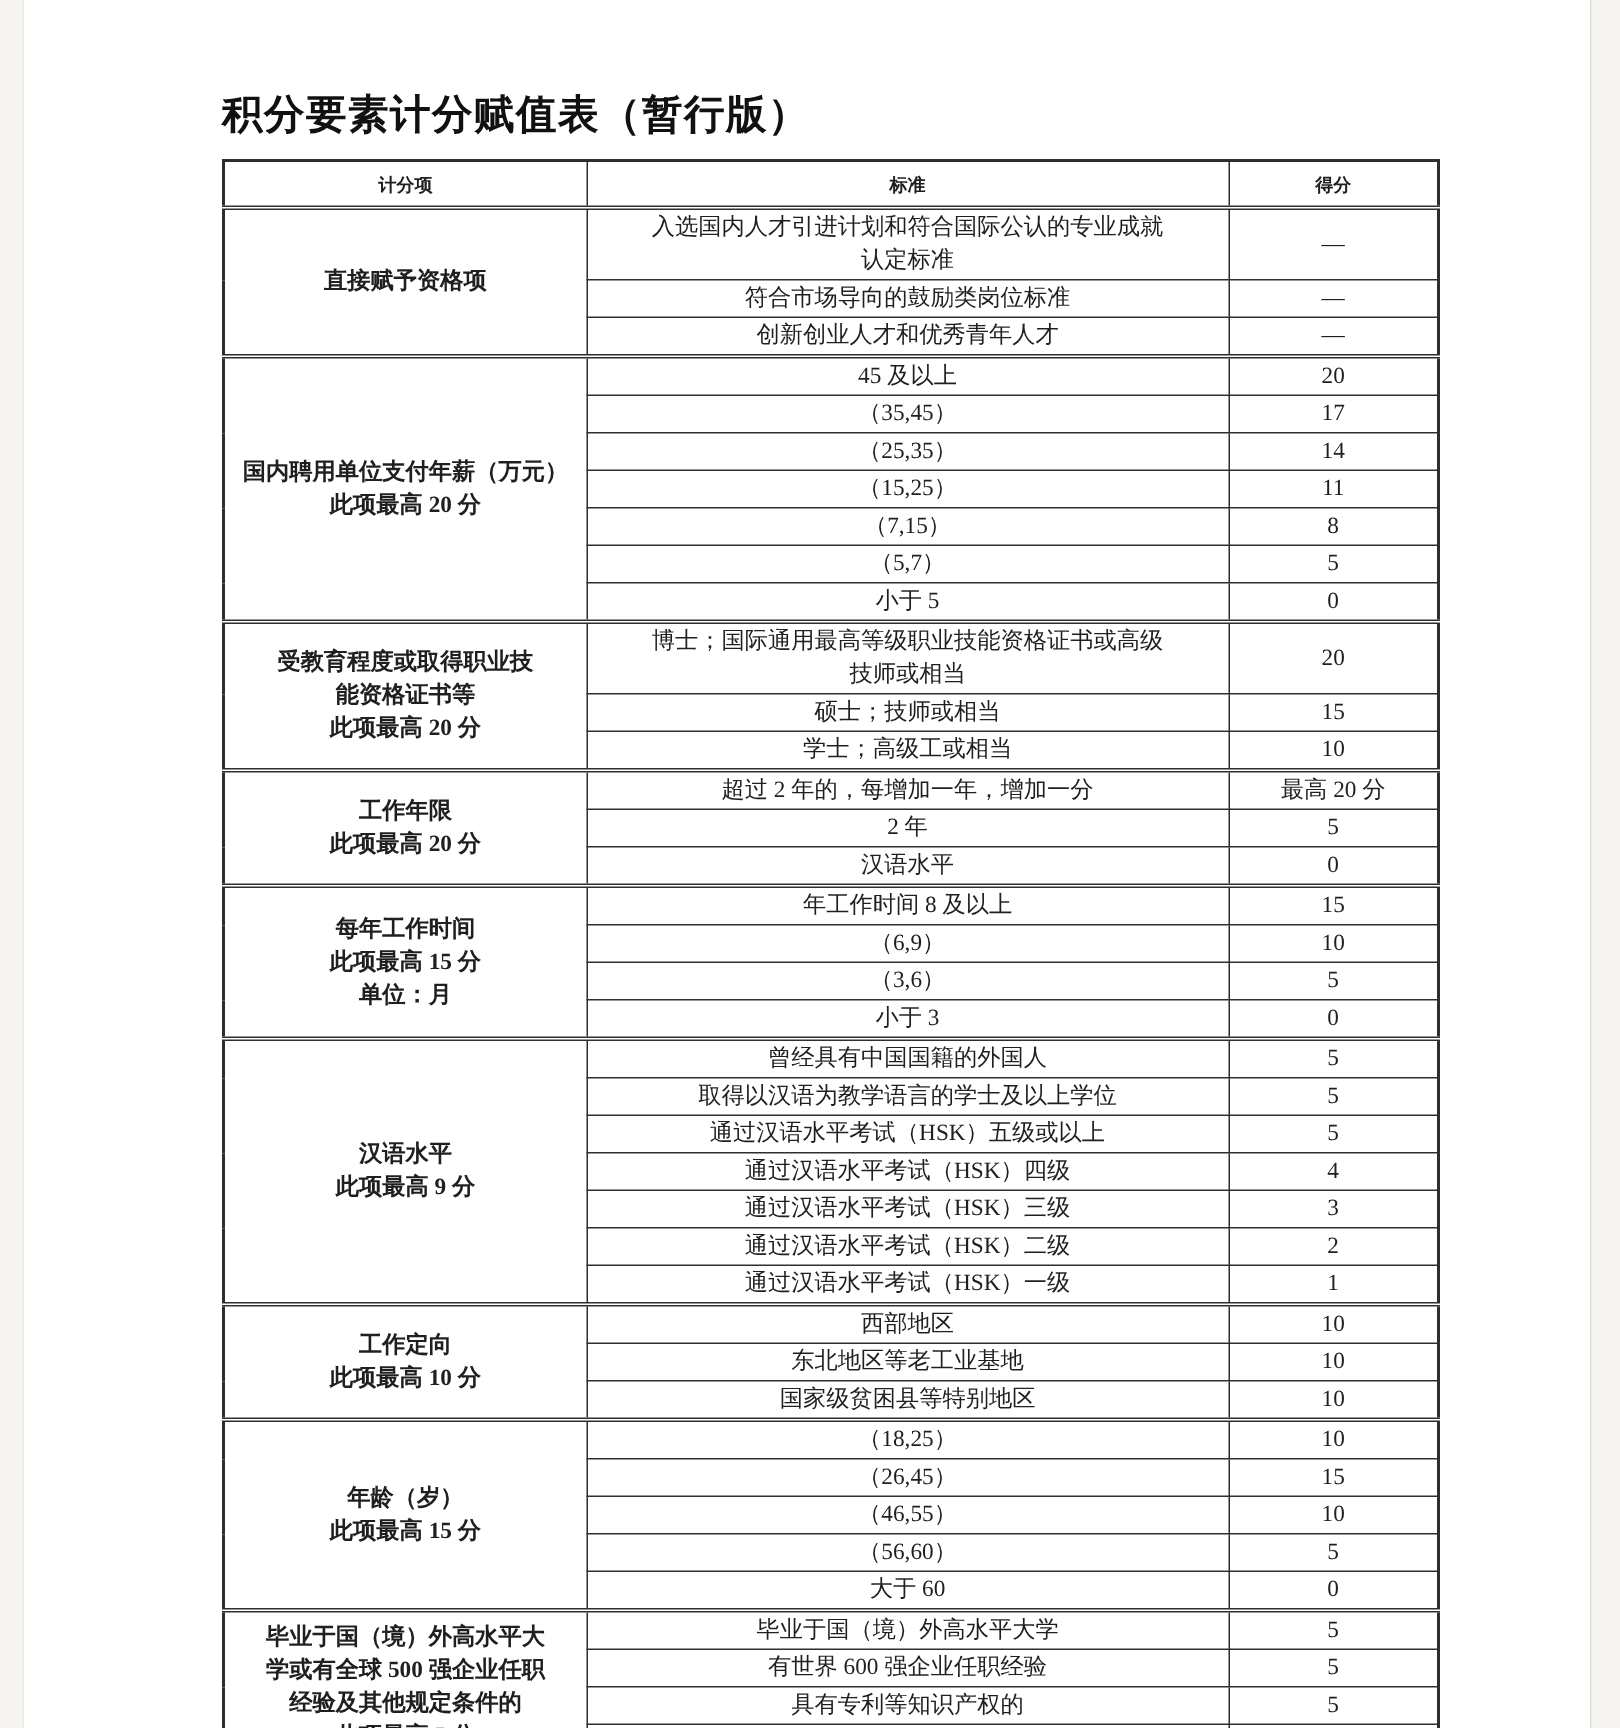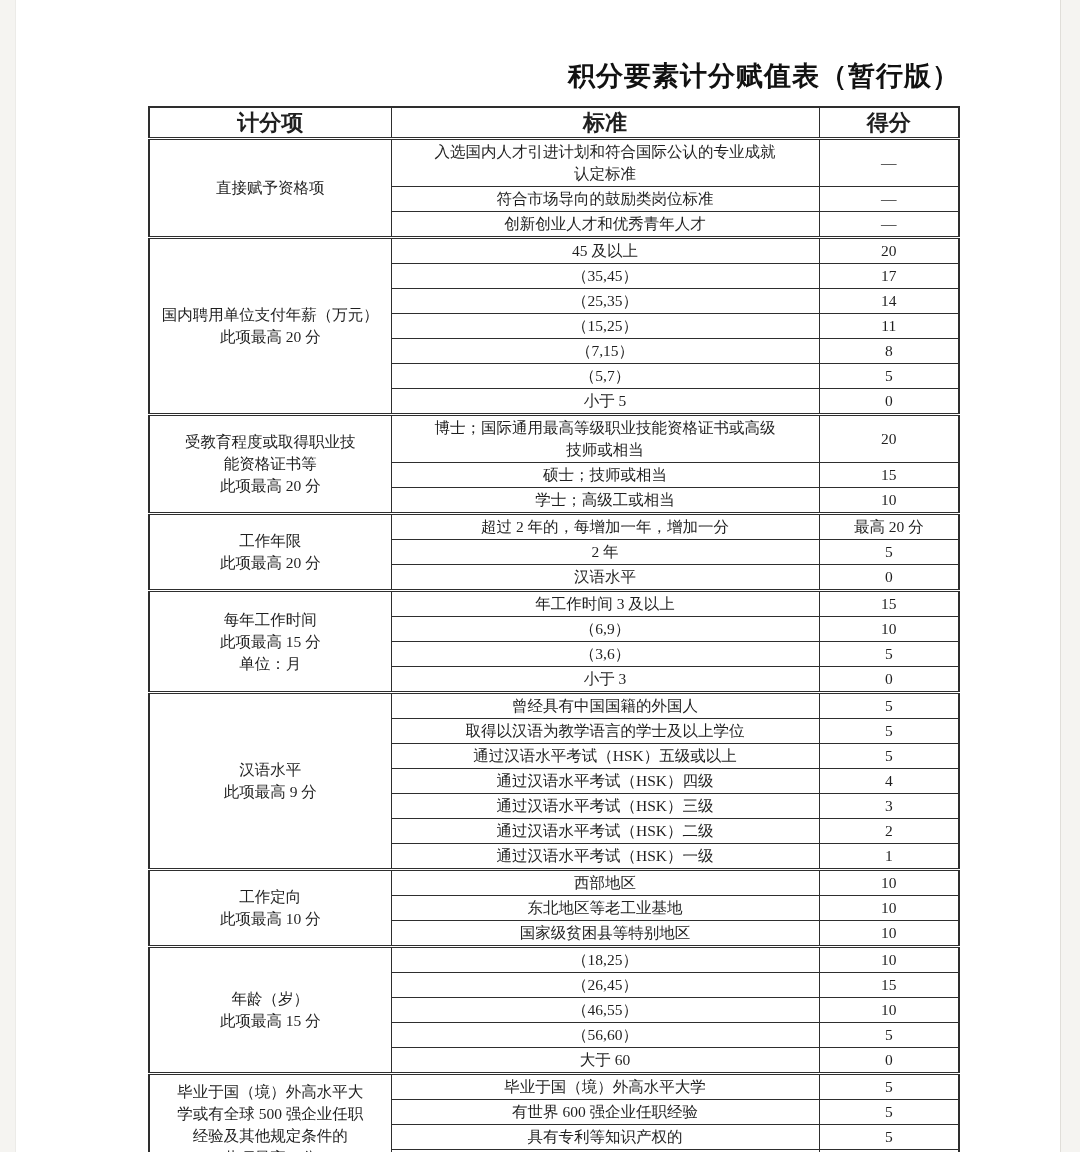--- a/index.html
+++ b/index.html
@@ -32,21 +32,21 @@
     border-left: 1px solid #e0ded9;
   }
   .content {
     position: absolute;
     left: 148px;
     top: 58px;
     width: 812px;
   }
   .doc-title {
     margin: 0 0 12px 0;
-    text-align: right;
+    text-align: left;
     font-size: 27px;
     font-weight: bold;
     letter-spacing: 1px;
     color: #111111;
     white-space: nowrap;
   }
   table.score-table {
     width: 810px;
     border-collapse: collapse;
     table-layout: fixed;
@@ -57,30 +57,31 @@
     border: 1px solid #2e2e2e;
     text-align: center;
     vertical-align: middle;
     white-space: pre-line;
     padding: 1px 5px;
     font-size: 15.5px;
     line-height: 22px;
   }
   .score-table thead th {
     font-weight: bold;
-    font-size: 22px;
+    font-size: 12px;
     height: 27px;
     border-bottom: 3px double #2e2e2e;
   }
   .score-table tbody tr.group-start td {
     border-top: 3px double #2e2e2e;
     margin-top: 36px;
   }
   .score-table td.item-cell {
     font-size: 15.5px;
+    font-weight: bold;
   }
   .score-table td.std-cell {
     height: 22px;
   }
   .score-table td.score-cell {
     height: 22px;
   }
 </style>
 </head>
 <body>
@@ -176,21 +177,21 @@
           <td class="score-cell">5</td>
         </tr>
         <tr>
           <td class="std-cell">汉语水平</td>
           <td class="score-cell">0</td>
         </tr>
         <tr class="group-start">
           <td rowspan="4" class="item-cell">每年工作时间
 此项最高 15 分
 单位：月</td>
-          <td class="std-cell">年工作时间 3 及以上</td>
+          <td class="std-cell">年工作时间 8 及以上</td>
           <td class="score-cell">15</td>
         </tr>
         <tr>
           <td class="std-cell">（6,9）</td>
           <td class="score-cell">10</td>
         </tr>
         <tr>
           <td class="std-cell">（3,6）</td>
           <td class="score-cell">5</td>
         </tr>

